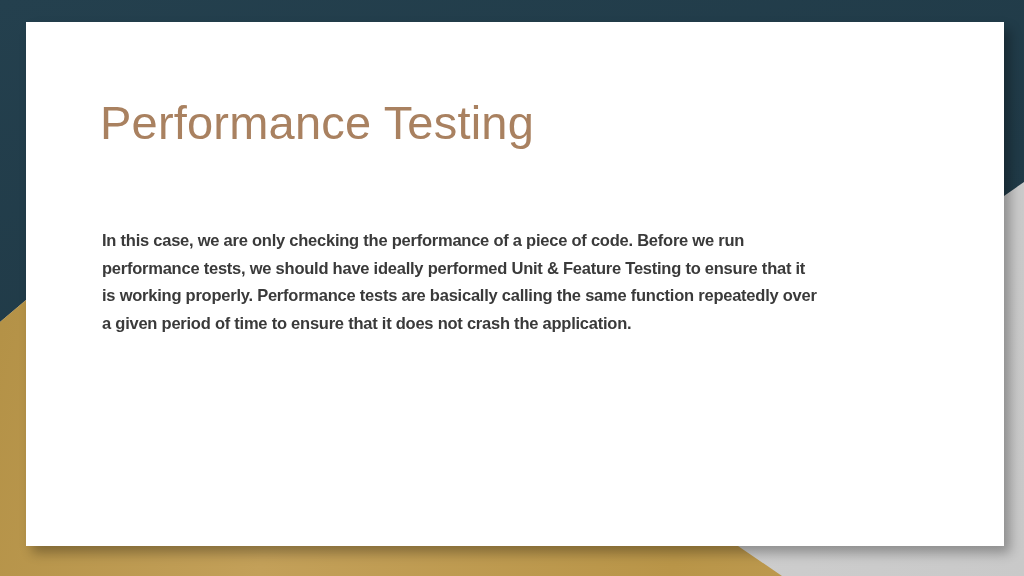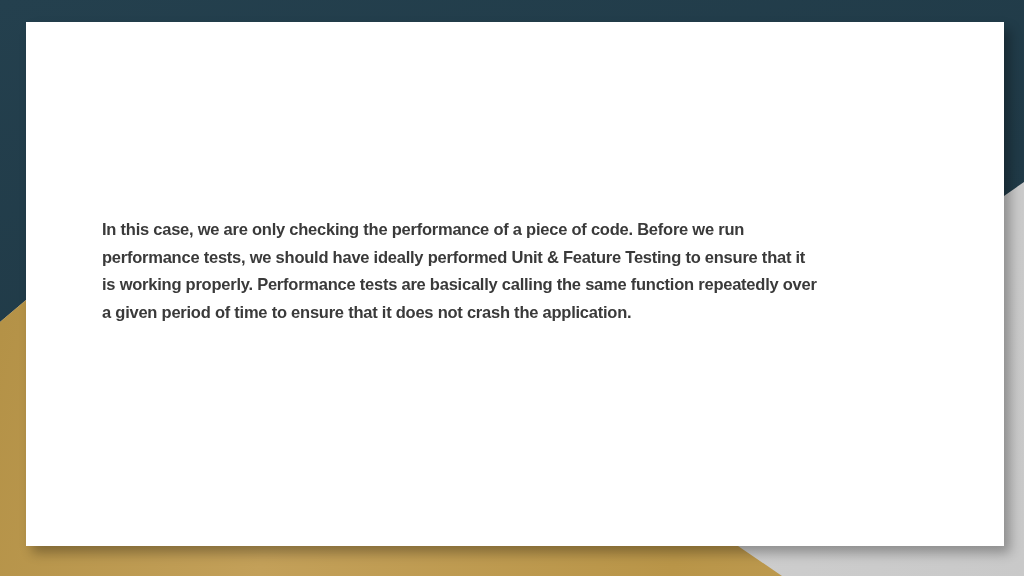--- a/index.html
+++ b/index.html
@@ -98,21 +98,21 @@
     line-height: 1.12;
     font-weight: 300;
     letter-spacing: 0.2px;
     color: #a98160;
     white-space: nowrap;
   }
 
   .body-block {
     position: absolute;
     left: 76px;
-    top: 194px;
+    top: 205px;
     width: 824px;
   }
 
   .body-line {
     font-size: 17.3px;
     line-height: 27.5px;
     font-weight: bold;
     color: #3a3a3a;
     letter-spacing: -0.25px;
     transform: scaleX(0.955);
@@ -128,20 +128,21 @@
   <div class="bg-layer">
     <div class="bg-gray"></div>
     <div class="bg-navy"></div>
     <div class="bg-gold"></div>
   </div>
 
   <div class="card-shadow"></div>
 
   <div class="card">
 
+    <div class="slide-title">Performance Testing</div>
 
     <div class="body-block">
       <div class="body-line">In this case, we are only checking the performance of a piece of code. Before we run</div>
       <div class="body-line">performance tests, we should have ideally performed Unit &amp; Feature Testing to ensure that it</div>
       <div class="body-line">is working properly. Performance tests are basically calling the same function repeatedly over</div>
       <div class="body-line">a given period of time to ensure that it does not crash the application.</div>
     </div>
 
   </div>
 

